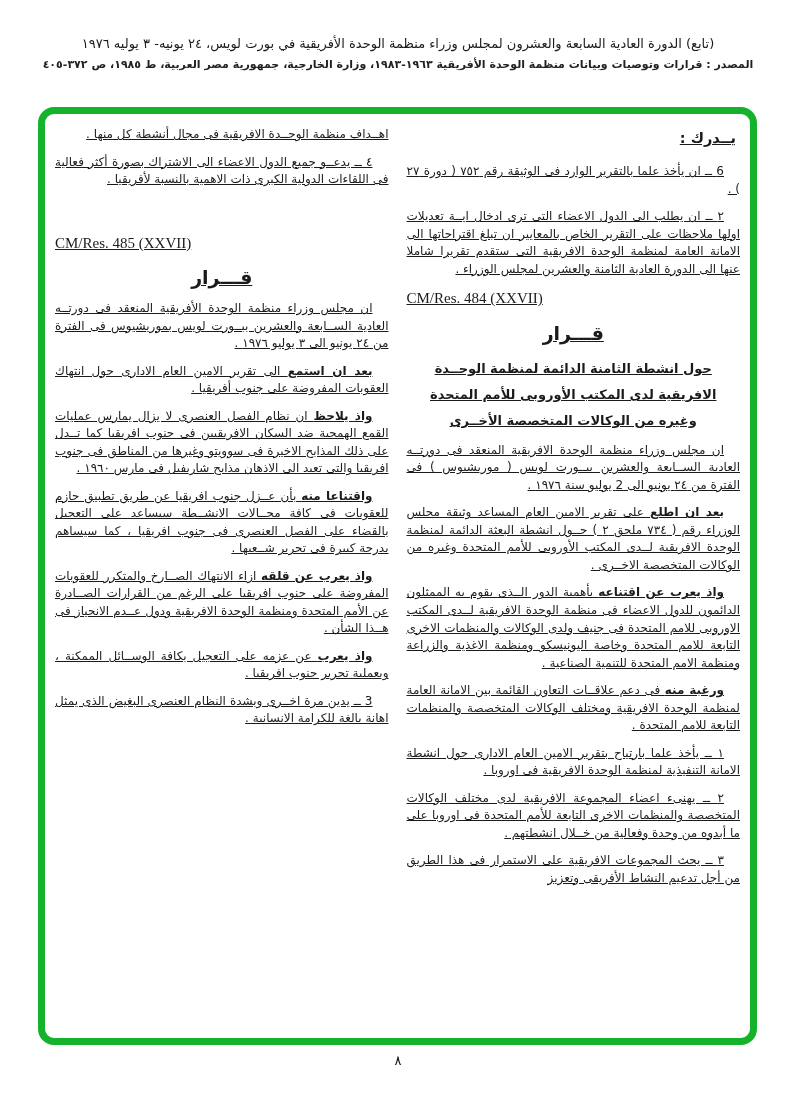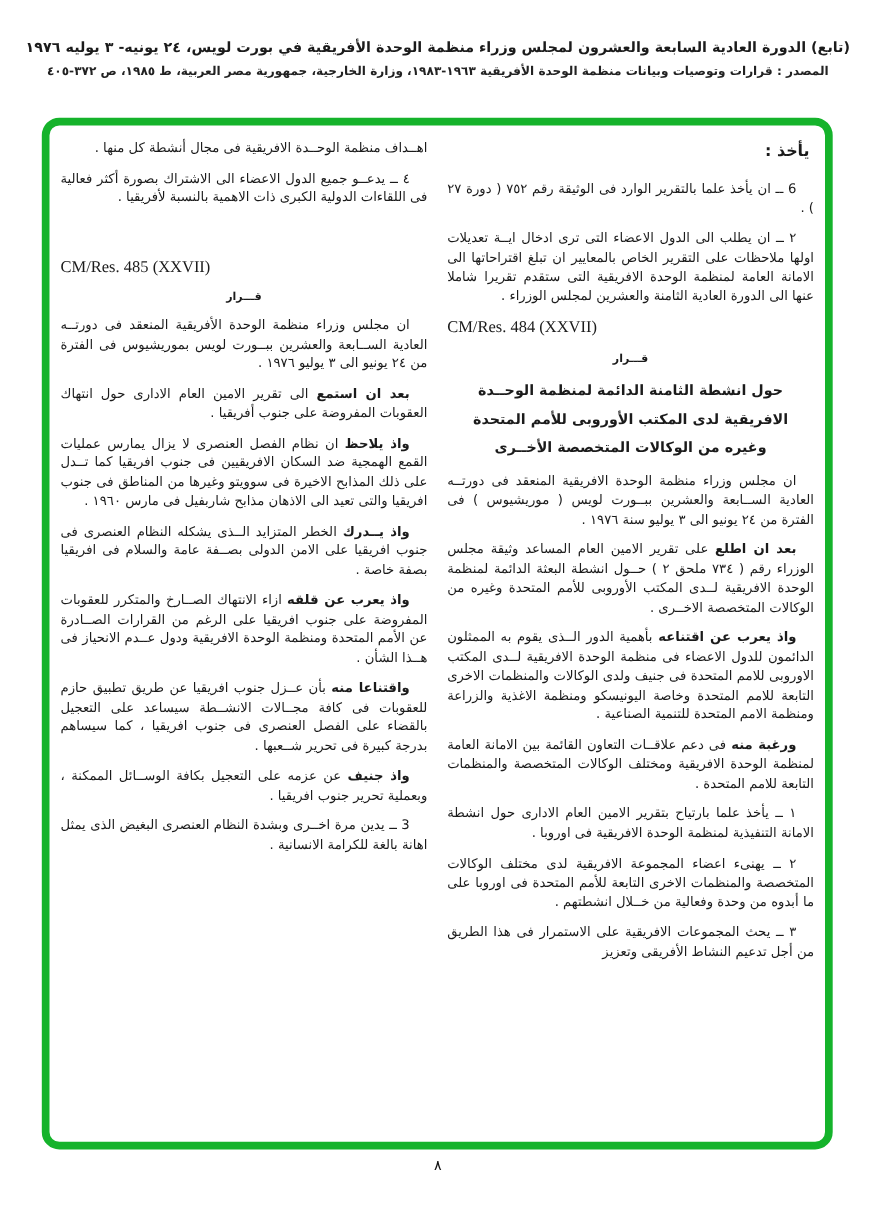--- a/index.html
+++ b/index.html
@@ -1,83 +1,82 @@
 <!DOCTYPE html>
 <html lang="ar"><head>
 <meta charset="utf-8">
 <style>
   html,body{margin:0;padding:0;}
   body{
     width:796px;height:1106px;background:#ffffff;position:relative;
     font-family:"DejaVu Sans", sans-serif;color:#1b1b1b;overflow:hidden;
   }
   .header{position:absolute;top:36px;left:0;width:796px;text-align:center;direction:rtl;}
-  .header-line1{font-weight:bold;font-size:13px;letter-spacing:0;}
+  .header-line1{font-weight:normal;font-size:13px;letter-spacing:0;}
   .header-line2{font-weight:bold;font-size:11px;margin-top:7px;color:#222;}
   .frame{
     position:absolute;left:38px;top:107px;width:719px;height:938px;
     border:7px solid #15b32b;border-radius:16px;box-sizing:border-box;
     padding:12px 10px 10px 10px;overflow:hidden;background:#fff;
   }
   .cols{direction:rtl;display:flex;gap:18px;height:100%;}
-  .col{flex:1;min-width:0;text-align:justify;font-size:12px;line-height:1.46;}
+  .col{flex:1;min-width:0;text-align:justify;font-size:12px;line-height:1.46;text-decoration:underline;}
   .para{margin:0 0 10px 0;text-indent:16px;}
   .para.noindent{text-indent:0;}
   .lead{font-weight:bold;}
   .qarrar-heading{font-weight:bold;font-size:14.5px;margin:2px 4px 14px 0;text-align:right;}
   .res-label{direction:ltr;text-align:left;unicode-bidi:embed;
     font-family:"Liberation Serif", serif;font-size:15px;margin:8px 0 10px 0;}
   .res-label.gap-top{margin-top:44px;}
-  .dec-heading{text-align:center;font-weight:bold;font-size:10px;margin:8px 0 8px 0;text-indent:0;}
+  .dec-heading{text-align:center;font-weight:bold;font-size:19px;margin:8px 0 8px 0;text-indent:0;}
   .dec-title{text-align:center;font-weight:bold;font-size:13px;line-height:2.0;text-indent:0;margin:0 0 8px 0;}
   .dec-title.single{margin-bottom:12px;}
   .pagenum{position:absolute;top:1053px;left:0;width:796px;text-align:center;font-size:13px;color:#111;}
 </style>
 </head>
 <body>
 
 <div class="header">
   <div class="header-line1">(تابع) الدورة العادية السابعة والعشرون لمجلس وزراء منظمة الوحدة الأفريقية في بورت لويس، ٢٤ يونيه- ٣ يوليه ١٩٧٦</div>
   <div class="header-line2">المصدر : قرارات وتوصيات وبيانات منظمة الوحدة الأفريقية ١٩٦٣-١٩٨٣، وزارة الخارجية، جمهورية مصر العربية، ط ١٩٨٥، ص ٣٧٢-٤٠٥</div>
 </div>
 
 <div class="frame" style="border-color: rgb(21, 179, 43);">
   <div class="cols">
 
     <div class="col">
-      <div class="qarrar-heading">يأخذ :</div>
+      <div class="qarrar-heading">يــدرك :</div>
       <p class="para">6 ــ ان يأخذ علما بالتقرير الوارد فى الوثيقة رقم ٧٥٢ ( دورة ٢٧ ) .</p>
       <p class="para">٢ ــ ان يطلب الى الدول الاعضاء التى ترى ادخال ايــة تعديلات اولها ملاحظات على التقرير الخاص بالمعايير ان تبلغ اقتراحاتها الى الامانة العامة لمنظمة الوحدة الافريقية التى ستقدم تقريرا شاملا عنها الى الدورة العادية الثامنة والعشرين لمجلس الوزراء .</p>
       <div class="res-label">CM/Res. 484 (XXVII)</div>
       <div class="dec-heading">قـــرار</div>
       <div class="dec-title">
         <div>حول انشطة الثامنة الدائمة لمنظمة الوحــدة</div>
         <div>الافريقية لدى المكتب الأوروبى للأمم المتحدة</div>
         <div>وغيره من الوكالات المتخصصة الأخــرى</div>
       </div>
-      <p class="para">ان مجلس وزراء منظمة الوحدة الافريقية المنعقد فى دورتــه العادية الســابعة والعشرين ببــورت لويس ( موريشيوس ) فى الفترة من ٢٤ يونيو الى ٣ يوليو سنة ١٩٧٦ .</p>
+      <p class="para">ان مجلس وزراء منظمة الوحدة الافريقية المنعقد فى دورتــه العادية الســابعة والعشرين ببــورت لويس ( موريشيوس ) فى الفترة من ٢٤ يونيو الى 2 يوليو سنة ١٩٧٦ .</p>
       <p class="para"><span class="lead">بعد ان اطلع</span><span> على تقرير الامين العام المساعد وثيقة مجلس الوزراء رقم ( ٧٣٤ ملحق ٢ ) حــول انشطة البعثة الدائمة لمنظمة الوحدة الافريقية لــدى المكتب الأوروبى للأمم المتحدة وغيره من الوكالات المتخصصة الاخــرى .</span></p>
       <p class="para"><span class="lead">واذ يعرب عن اقتناعه</span><span> بأهمية الدور الــذى يقوم به الممثلون الدائمون للدول الاعضاء فى منظمة الوحدة الافريقية لــدى المكتب الاوروبى للامم المتحدة فى جنيف ولدى الوكالات والمنظمات الاخرى التابعة للامم المتحدة وخاصة اليونيسكو ومنظمة الاغذية والزراعة ومنظمة الامم المتحدة للتنمية الصناعية .</span></p>
       <p class="para"><span class="lead">ورغبة منه</span><span> فى دعم علاقــات التعاون القائمة بين الامانة العامة لمنظمة الوحدة الافريقية ومختلف الوكالات المتخصصة والمنظمات التابعة للامم المتحدة .</span></p>
       <p class="para">١ ــ يأخذ علما بارتياح بتقرير الامين العام الادارى حول انشطة الامانة التنفيذية لمنظمة الوحدة الافريقية فى اوروبا .</p>
       <p class="para">٢ ــ يهنىء اعضاء المجموعة الافريقية لدى مختلف الوكالات المتخصصة والمنظمات الاخرى التابعة للأمم المتحدة فى اوروبا على ما أبدوه من وحدة وفعالية من خــلال انشطتهم .</p>
       <p class="para">٣ ــ يحث المجموعات الافريقية على الاستمرار فى هذا الطريق من أجل تدعيم النشاط الأفريقى وتعزيز</p>
     </div>
 
     <div class="col">
       <p class="para noindent">اهــداف منظمة الوحــدة الافريقية فى مجال أنشطة كل منها .</p>
       <p class="para">٤ ــ يدعــو جميع الدول الاعضاء الى الاشتراك بصورة أكثر فعالية فى اللقاءات الدولية الكبرى ذات الاهمية بالنسبة لأفريقيا .</p>
       <div class="res-label gap-top">CM/Res. 485 (XXVII)</div>
       <div class="dec-heading">قـــرار</div>
       <p class="para">ان مجلس وزراء منظمة الوحدة الأفريقية المنعقد فى دورتــه العادية الســابعة والعشرين ببــورت لويس بموريشيوس فى الفترة من ٢٤ يونيو الى ٣ يوليو ١٩٧٦ .</p>
       <p class="para"><span class="lead">بعد ان استمع</span><span> الى تقرير الامين العام الادارى حول انتهاك العقوبات المفروضة على جنوب أفريقيا .</span></p>
       <p class="para"><span class="lead">واذ يلاحظ</span><span> ان نظام الفصل العنصرى لا يزال يمارس عمليات القمع الهمجية ضد السكان الافريقيين فى جنوب افريقيا كما تــدل على ذلك المذابح الاخيرة فى سوويتو وغيرها من المناطق فى جنوب افريقيا والتى تعيد الى الاذهان مذابح شاربفيل فى مارس ١٩٦٠ .</span></p>
-      <p class="para"><span class="lead">واذ يــدرك</span><span> الخطر المتزايد الــذى يشكله النظام العنصرى فى جنوب افريقيا على الامن الدولى بصــفة عامة والسلام فى افريقيا بصفة خاصة .</span></p>
+      <p class="para"><span class="lead">واقتناعا منه</span><span> بأن عــزل جنوب افريقيا عن طريق تطبيق حازم للعقوبات فى كافة مجــالات الانشــطة سيساعد على التعجيل بالقضاء على الفصل العنصرى فى جنوب افريقيا ، كما سيساهم بدرجة كبيرة فى تحرير شــعبها .</span></p>
       <p class="para"><span class="lead">واذ يعرب عن قلقه</span><span> ازاء الانتهاك الصــارخ والمتكرر للعقوبات المفروضة على جنوب افريقيا على الرغم من القرارات الصــادرة عن الأمم المتحدة ومنظمة الوحدة الافريقية ودول عــدم الانحياز فى هــذا الشأن .</span></p>
-      <p class="para"><span class="lead">واقتناعا منه</span><span> بأن عــزل جنوب افريقيا عن طريق تطبيق حازم للعقوبات فى كافة مجــالات الانشــطة سيساعد على التعجيل بالقضاء على الفصل العنصرى فى جنوب افريقيا ، كما سيساهم بدرجة كبيرة فى تحرير شــعبها .</span></p>
-      <p class="para"><span class="lead">واذ جنيف</span><span> عن عزمه على التعجيل بكافة الوســائل الممكنة ، وبعملية تحرير جنوب افريقيا .</span></p>
+      <p class="para"><span class="lead">واذ يعرب</span><span> عن عزمه على التعجيل بكافة الوســائل الممكنة ، وبعملية تحرير جنوب افريقيا .</span></p>
       <p class="para">3 ــ يدين مرة اخــرى وبشدة النظام العنصرى البغيض الذى يمثل اهانة بالغة للكرامة الانسانية .</p>
     </div>
 
   </div>
 </div>
 
 <div class="pagenum">٨</div>
 
 </body></html>

